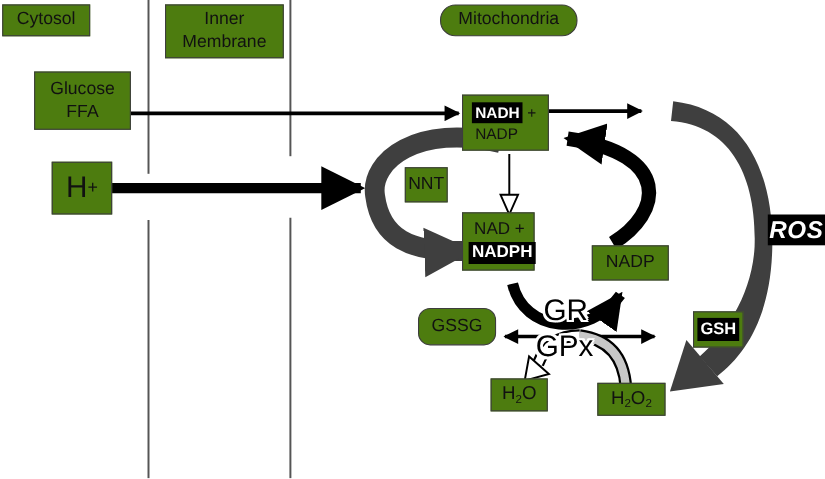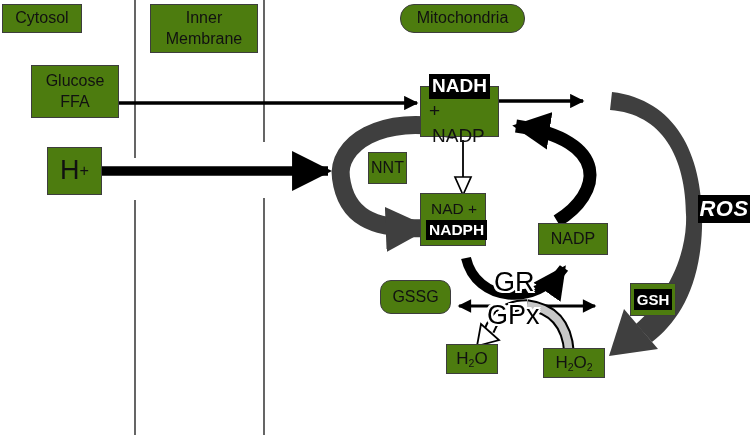--- a/index.html
+++ b/index.html
@@ -106,21 +106,21 @@
   <div class="box col" style="left:31px;top:65px;width:88px;height:53px;">
     <span class="row">Glucose</span>
     <span class="row">FFA</span>
   </div>
 
   <div class="box bigletter" style="left:47px;top:147px;width:55px;height:48px;">
     <span>H</span>
       <span class="sup">+</span>
   </div>
 
-  <div class="box col leftalign" style="left:420px;top:86px;width:79px;height:51px;padding-left:8px;font-size:19px;">
+  <div class="box col leftalign" style="left:420px;top:86px;width:79px;height:51px;padding-left:8px;font-size:14px;">
     <span class="row"><span class="chip">NADH</span><span> +</span></span>
     <span class="row" style="padding-left:3px;">NADP</span>
   </div>
 
   <div class="box" style="left:368px;top:152px;width:39px;height:32px;">
     <span>NNT</span>
   </div>
 
   <div class="box col leftalign" style="left:420px;top:193px;width:66px;height:53px;padding-left:5px;font-size:15.5px;">
     <span class="row" style="padding-left:5px;">NAD +</span>

